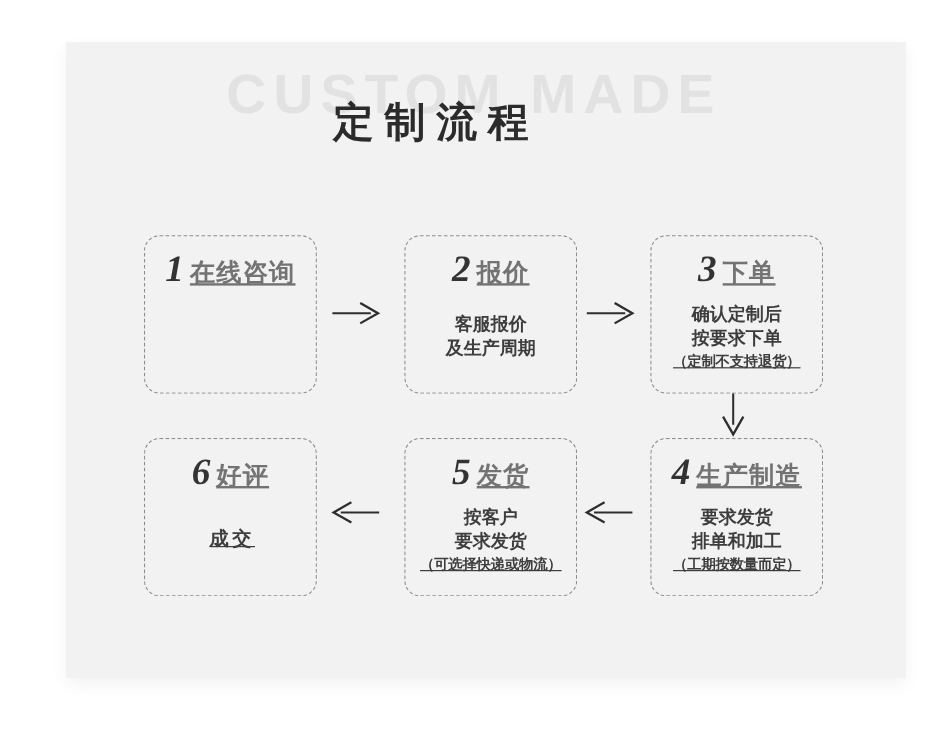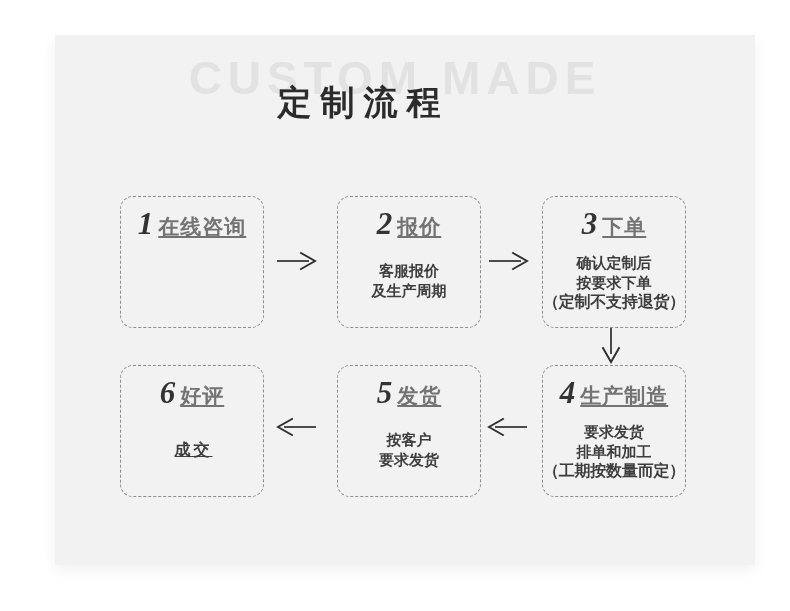--- a/index.html
+++ b/index.html
@@ -121,23 +121,24 @@
   .body-line {
     font-family: "Liberation Serif", "DejaVu Serif", serif;
     font-weight: bold;
     font-size: 15px;
     color: #3d3d3d;
     line-height: 20px;
     text-align: center;
     white-space: nowrap;
   }
   .body-line.small {
-    font-size: 16px;
+    font-size: 12px;
     line-height: 17px;
     letter-spacing: -0.2px;
+    text-decoration: underline;
   }
   .body-line.big {
     font-size: 16px;
     line-height: 32px;
     letter-spacing: 3px;
     text-indent: 3px;
     text-decoration: underline;
   }
 
   
@@ -213,20 +214,21 @@
   </div>
 
   <div class="card" id="card-5">
     <div class="card-head">
       <span class="card-num">5</span>
       <span class="card-head-label">发货</span>
     </div>
     <div class="card-body">
       <div class="body-line">按客户</div>
       <div class="body-line">要求发货</div>
+      <div class="body-line small">（可选择快递或物流）</div>
     </div>
   </div>
 
   <div class="card" id="card-6">
     <div class="card-head">
       <span class="card-num">6</span>
       <span class="card-head-label">好评</span>
     </div>
     <div class="card-body">
       <div class="body-line big">成交</div>

